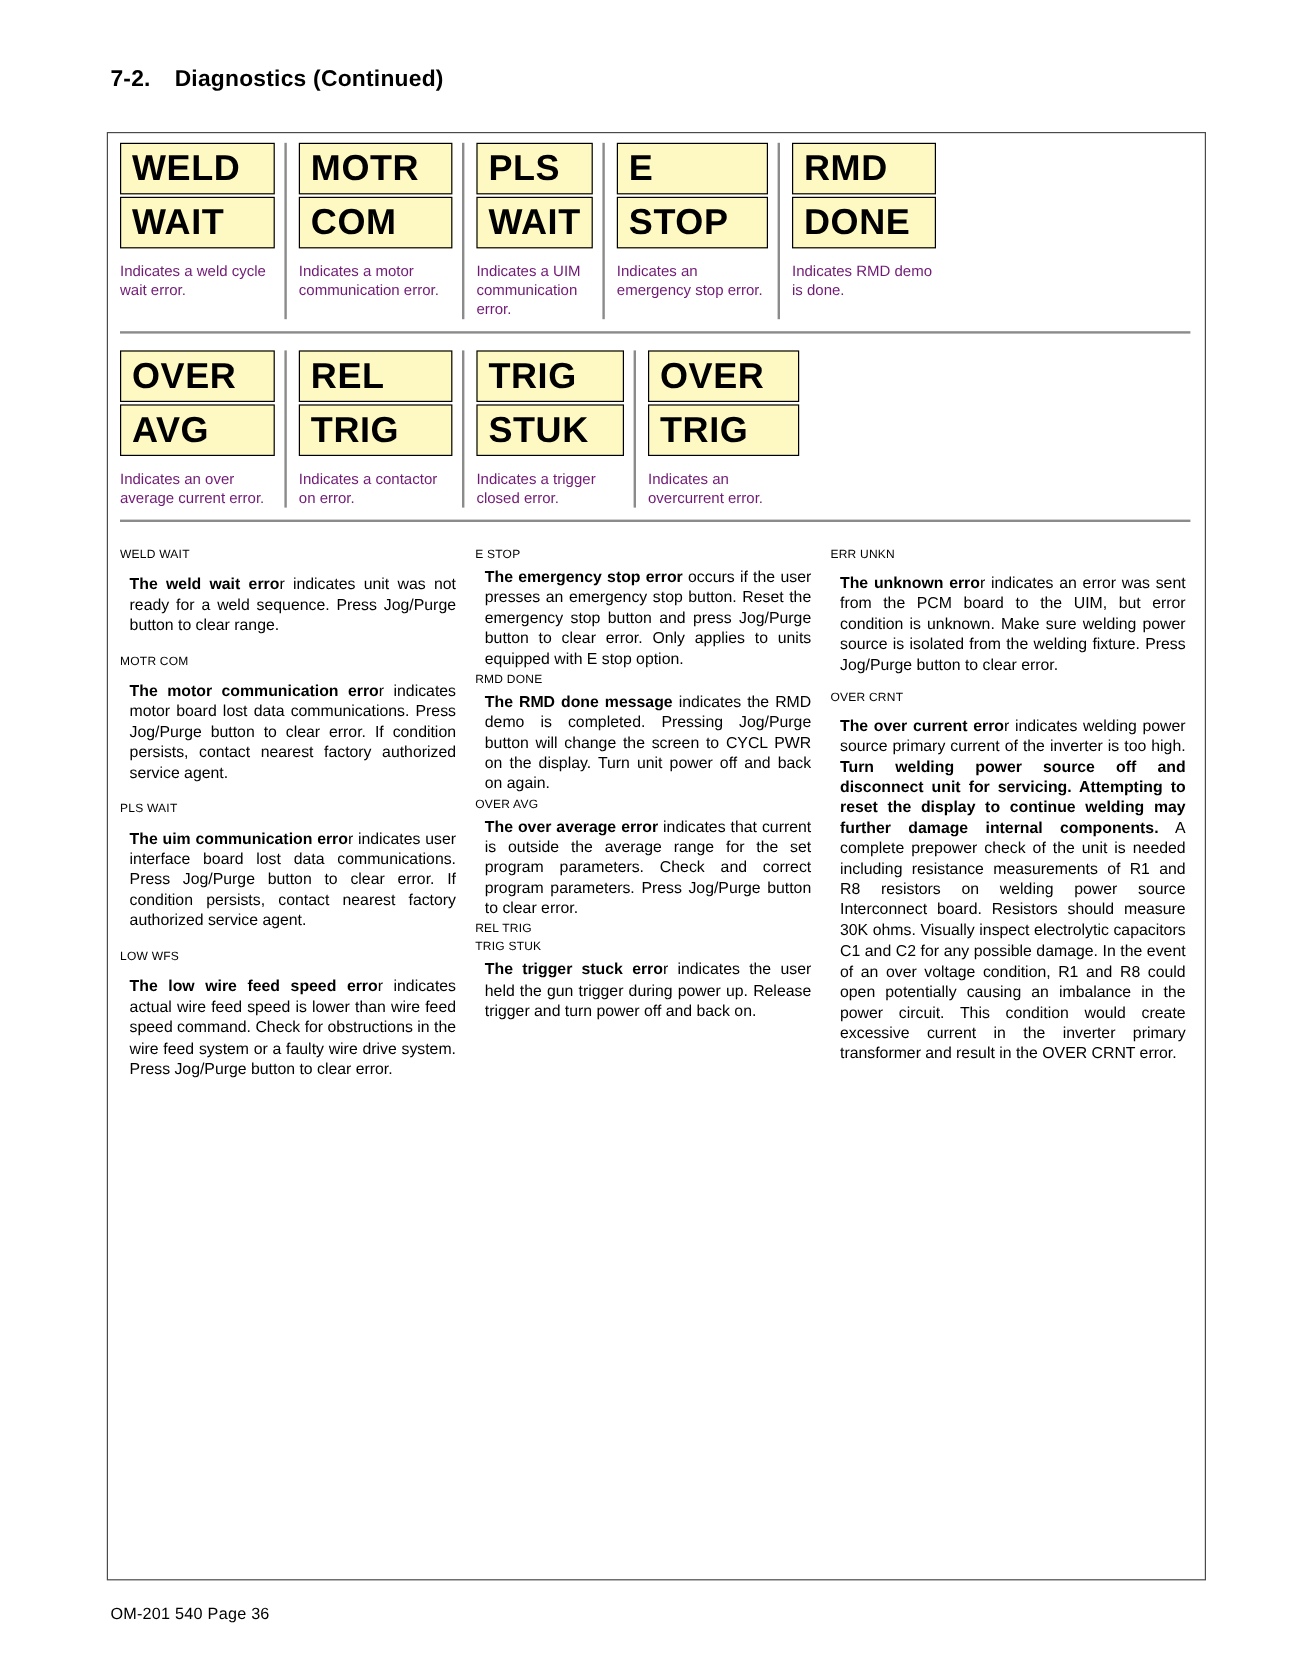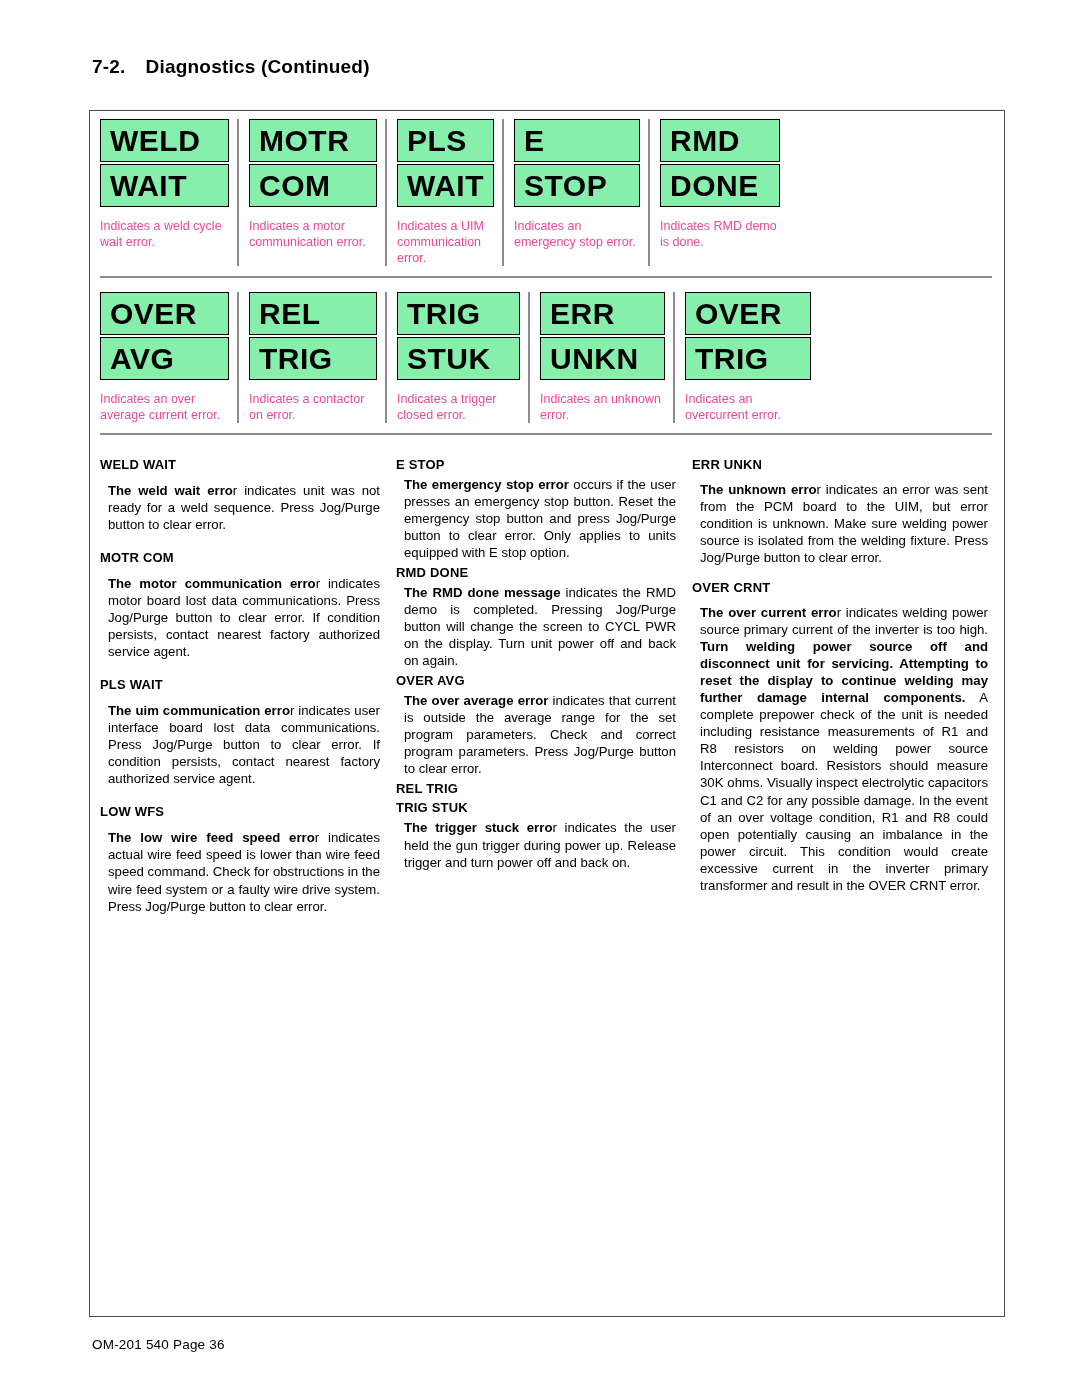--- a/index.html
+++ b/index.html
@@ -64,29 +64,29 @@
     border: 1.5px solid #000000;
     box-sizing: border-box;
     height: 43px;
     display: flex;
     align-items: center;
     padding-left: 9px;
     font-size: 30px;
     font-weight: bold;
     letter-spacing: 0.5px;
     line-height: 1;
-    background: #86efac;
+    background: #fef9c3;
   }
   .code-box.second { margin-top: 2px; }
 
   .cell-caption {
     margin-top: 11px;
     font-size: 12.5px;
     line-height: 1.28;
-    color: #ec4899;
+    color: #701a75;
   }
 
   
   .hr-gray {
     height: 0;
     border-top: 2.5px solid #8b8b8b;
     margin: 10px 12px 0 10px;
   }
 
   
@@ -98,22 +98,22 @@
     align-items: flex-start;
   }
   .col {
     box-sizing: border-box;
   }
   .col1 { width: 296px; padding-right: 16px; }
   .col2 { width: 296px; padding-right: 16px; }
   .col3 { width: 296px; }
 
   .entry-title {
-    font-size: 13px;
-    font-weight: bold;
+    font-size: 10px;
+    font-weight: normal;
     letter-spacing: 0.2px;
     margin: 0 0 0 0;
   }
   .entry-body {
     font-size: 13.2px;
     line-height: 1.29;
     text-align: justify;
     margin: 7px 0 0 8px;
   }
   .entry-body b { font-weight: bold; }
@@ -200,43 +200,38 @@
       <div class="code-box second">TRIG</div>
       <div class="cell-caption">Indicates a contactor on error.</div>
     </div>
 
     <div class="code-cell" style="width:143px">
       <div class="code-box">TRIG</div>
       <div class="code-box second">STUK</div>
       <div class="cell-caption">Indicates a trigger closed error.</div>
     </div>
 
-    <div class="code-cell" style="width:145px">
-      <div class="code-box">ERR</div>
-      <div class="code-box second">UNKN</div>
-      <div class="cell-caption">Indicates an unknown error.</div>
-    </div>
 
     <div class="code-cell" style="width:146px">
       <div class="code-box">OVER</div>
       <div class="code-box second">TRIG</div>
       <div class="cell-caption">Indicates an overcurrent error.</div>
     </div>
 
   </div>
 
   <div class="hr-gray"></div>
 
   <div class="body-cols">
 
     <div class="col col1">
 
       <div class="entry">
         <div class="entry-title">WELD WAIT</div>
-        <div class="entry-body"><b>The weld wait erro</b><span>r indicates unit was not ready for a weld sequence. Press Jog/Purge button to clear error.</span></div>
+        <div class="entry-body"><b>The weld wait erro</b><span>r indicates unit was not ready for a weld sequence. Press Jog/Purge button to clear range.</span></div>
       </div>
 
       <div class="entry">
         <div class="entry-title">MOTR COM</div>
         <div class="entry-body"><b>The motor communication erro</b><span>r indicates motor board lost data communications. Press Jog/Purge button to clear error. If condition persists, contact nearest factory authorized service agent.</span></div>
       </div>
 
       <div class="entry">
         <div class="entry-title">PLS WAIT</div>
         <div class="entry-body"><b>The uim communication erro</b><span>r indicates user interface board lost data communications. Press Jog/Purge button to clear error. If condition persists, contact nearest factory authorized service agent.</span></div>

